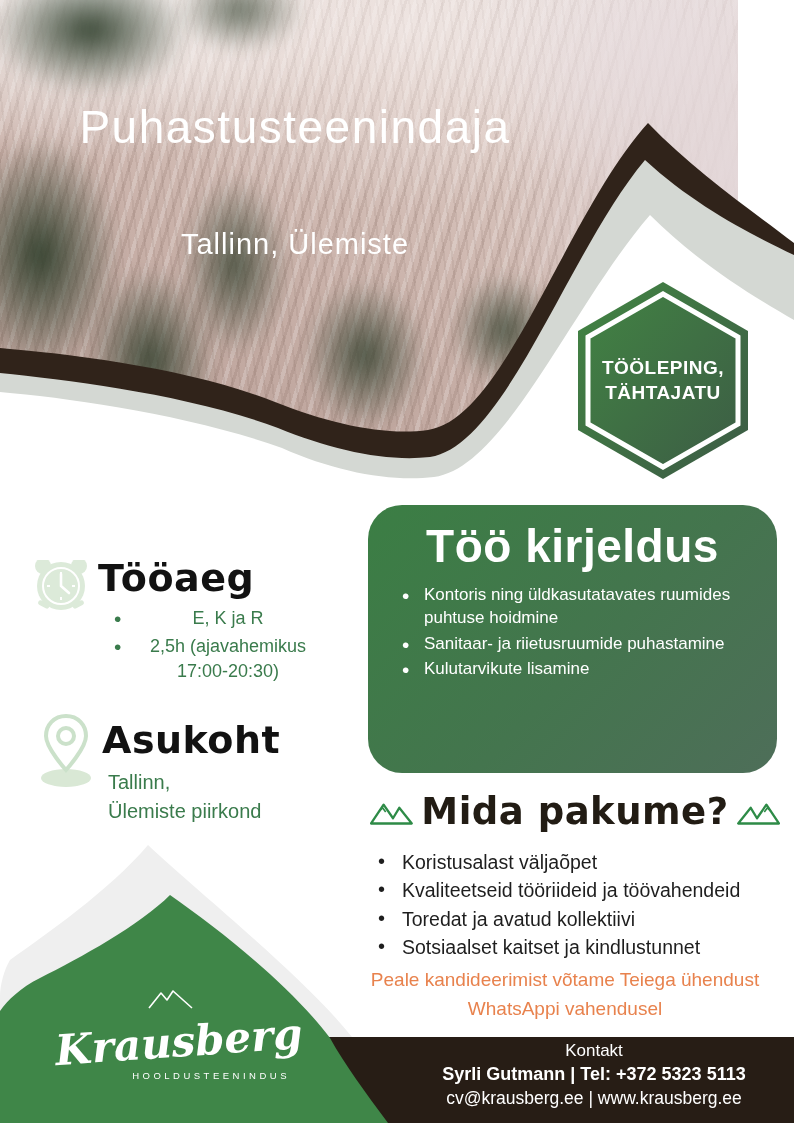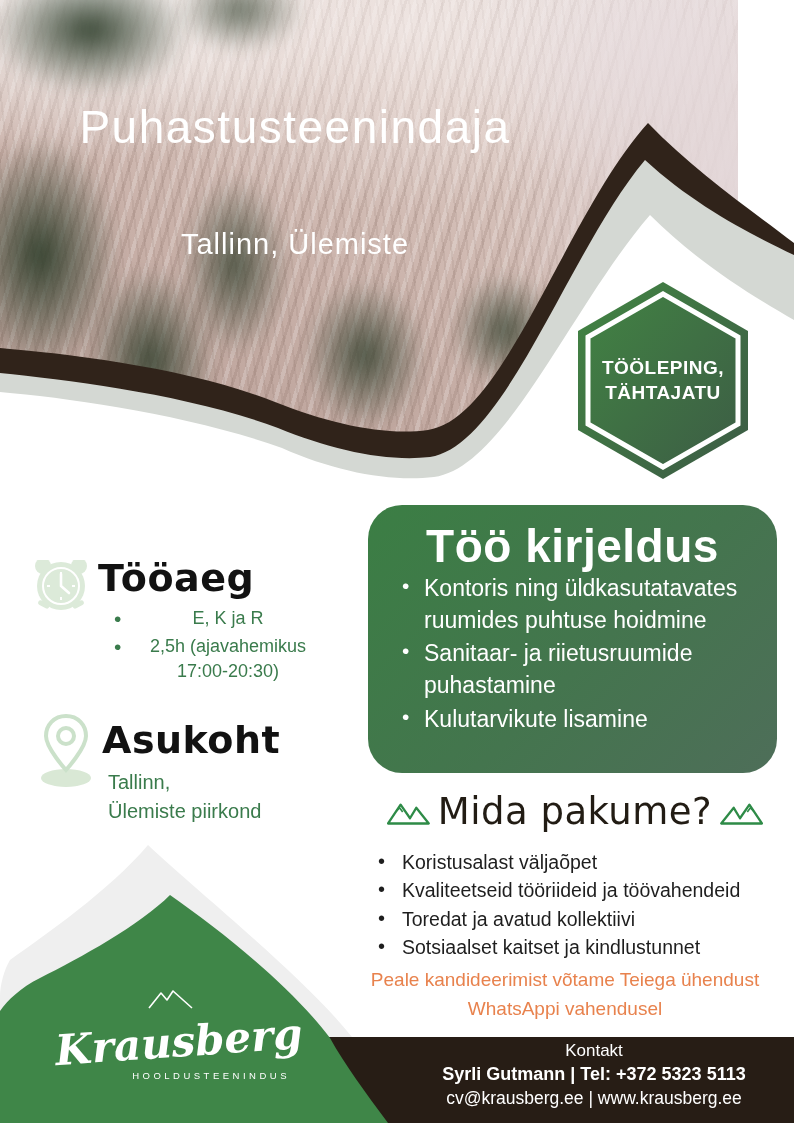--- a/index.html
+++ b/index.html
@@ -41,27 +41,27 @@
   .green-list { position:absolute; list-style:none; width:210px; color:#3a7b4c;
     font-size:18px; line-height:1.38;text-align:center; }
   .green-list li { position:relative; padding-left:22px; margin-bottom:3px; }
   .green-list li::before { content:"•"; position:absolute; left:2px; top:-1px; color:#3a7b4c; font-size:21px; }
   .icon-abs { position:absolute; }
   
   .job-card { position:absolute; left:368px; top:505px; width:409px; height:268px;
     border-radius:34px; background:linear-gradient(135deg, #3b7e44 0%, #44754e 55%, #4e6e59 100%);
     z-index:7; color:#ffffff; }
   .job-title { margin-top:14px; text-align:center; font-weight:bold; font-size:46px; letter-spacing:.5px; }
-  .job-list { list-style:none; padding:0 26px 0 56px; font-size:23px; line-height:1.38; }
+  .job-list { list-style:none; margin-top:10px; padding:0 26px 0 56px; font-size:17px; line-height:1.38; }
   .job-list li { position:relative; margin-bottom:2px; }
   .job-list li::before { content:"•"; position:absolute; left:-22px; top:-1px; font-size:21px; }
   
   .offer-head { position:absolute; left:355px; top:790px; width:440px; display:flex;
     align-items:center; justify-content:center; gap:4px; z-index:7; }
-  .offer-title { color:#221c14; font-family:"DejaVu Sans", sans-serif; font-weight:normal;
+  .offer-title { color:#221c14; font-family:"DejaVu Sans", sans-serif; font-weight:bold;
     font-size:37px; letter-spacing:.5px; }
   .offer-list { position:absolute; left:372px; top:848px; width:414px; list-style:none;
     color:#1e1e1e; font-size:19.5px; line-height:1.45; z-index:7; }
   .offer-list li { position:relative; padding-left:30px; }
   .offer-list li::before { content:"•"; position:absolute; left:6px; top:-1px; font-size:20px; }
   
   .note { position:absolute; left:345px; top:966px; width:440px; text-align:center;
     color:#e8824d; font-size:19px; line-height:1.5; z-index:7; }
   
   .footer-bar { position:absolute; left:0; top:1037px; width:794px; height:86px; background:#271d15; z-index:3; }

